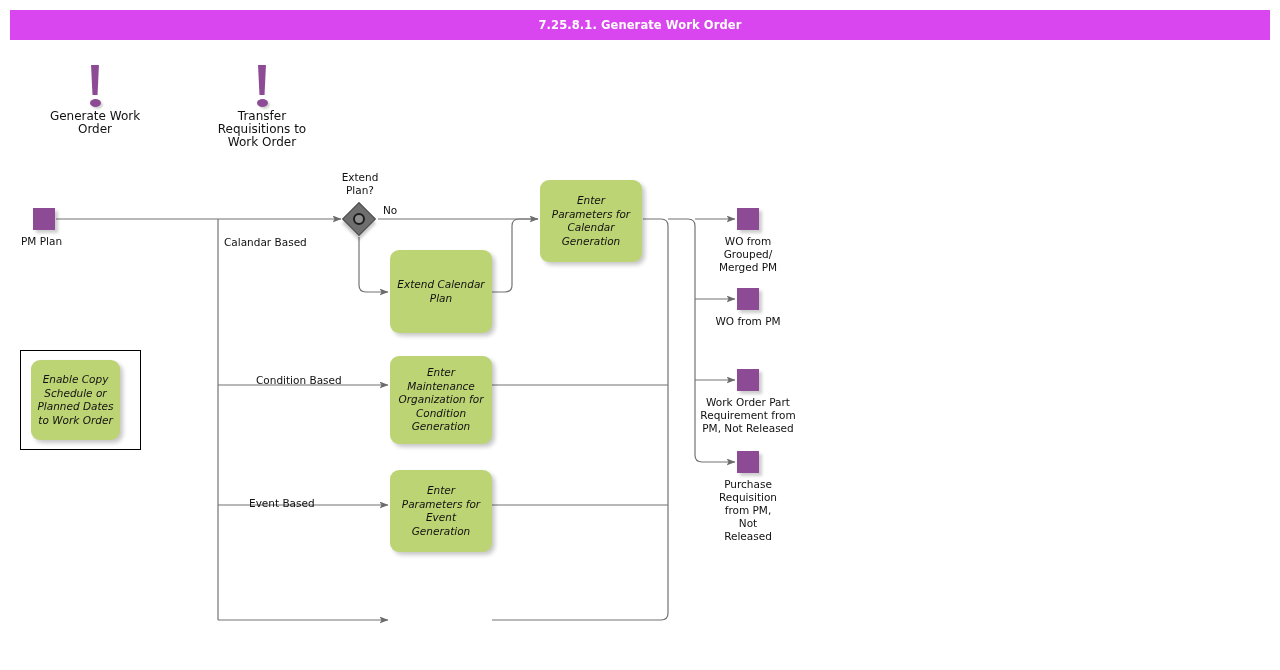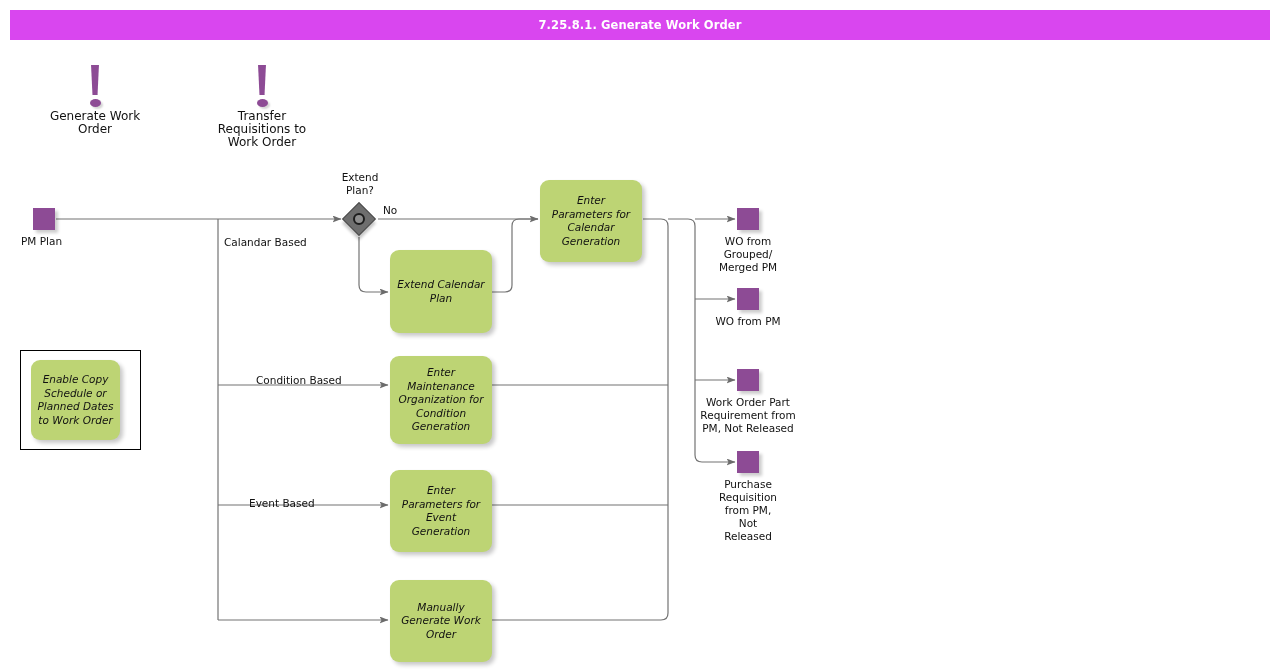--- a/index.html
+++ b/index.html
@@ -292,25 +292,20 @@
 Generation</span>
   </div>
 
   <div class="gbox" style="left:390px; top:470px; width:102px; height:82px;">
     <span>Enter
 Parameters for
 Event
 Generation</span>
   </div>
 
-  <div class="gbox" style="left:390px; top:580px; width:102px; height:82px;">
-    <span>Manually
-Generate Work
-Order</span>
-  </div>
 
   <div class="frame" style="left:20px; top:350px; width:121px; height:100px;"></div>
   <div class="gbox" style="left:31px; top:360px; width:89px; height:80px;">
     <span>Enable Copy
 Schedule or
 Planned Dates
 to Work Order</span>
   </div>
 
   <div class="pnode out" style="left:737px; top:208px;">

